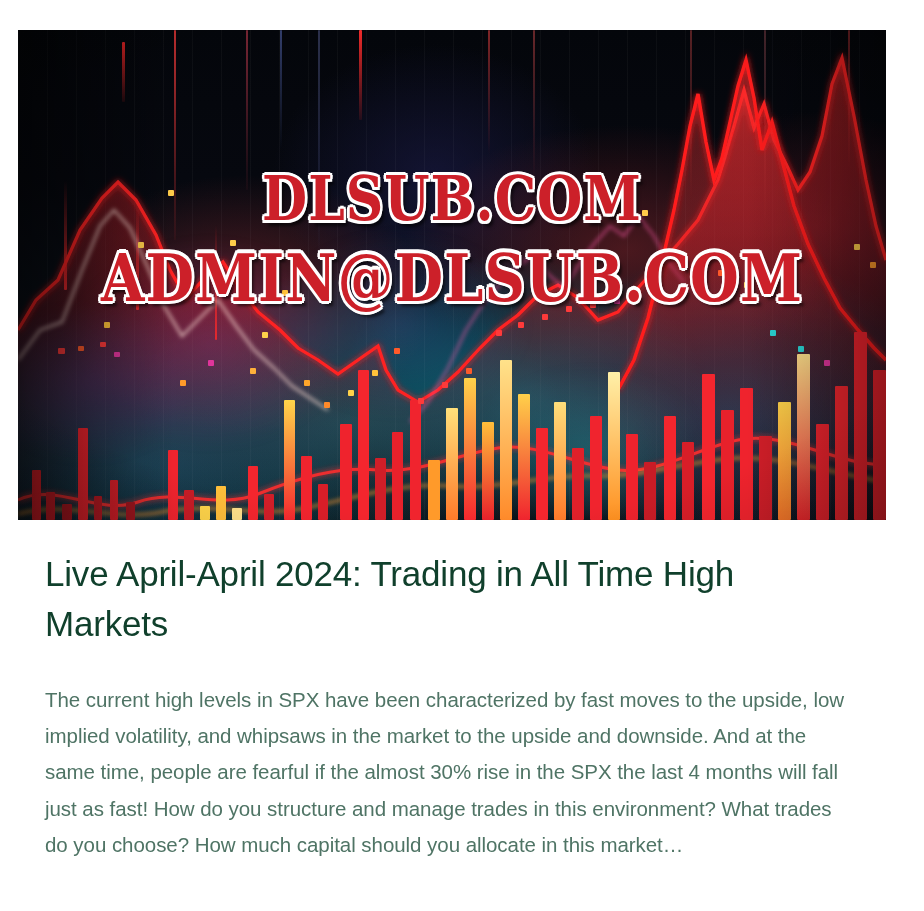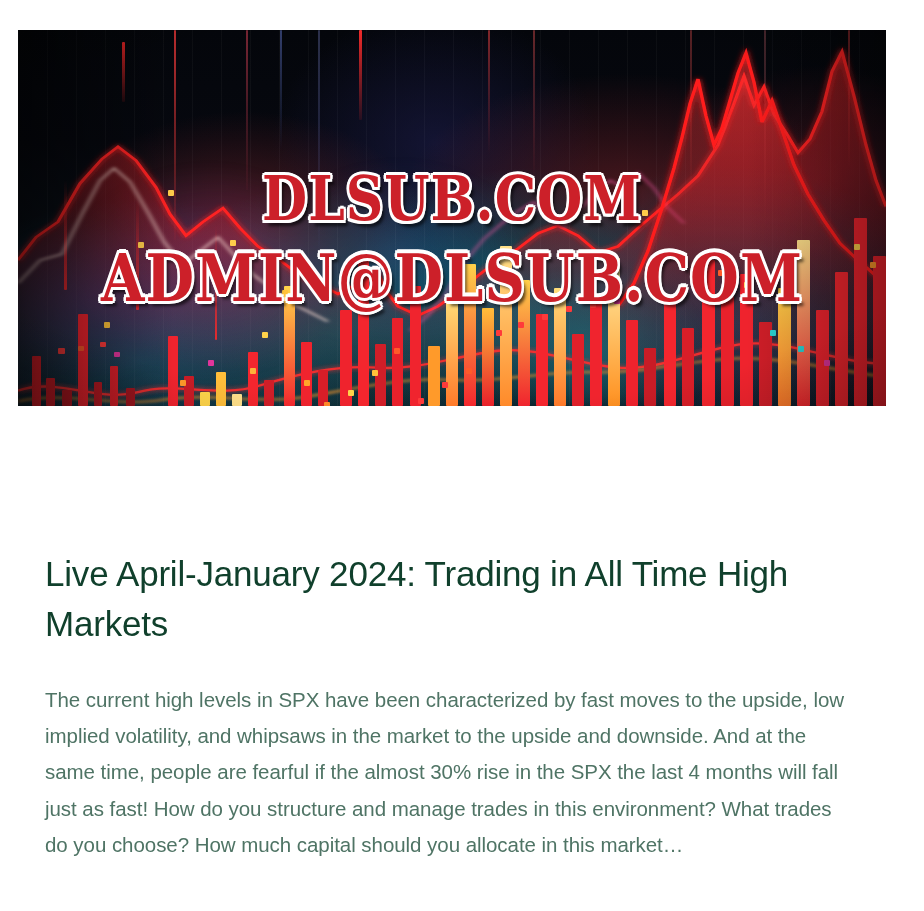--- a/index.html
+++ b/index.html
@@ -21,21 +21,21 @@
     height: 911px;
     background: #ffffff;
   }
 
   
   .hero {
     position: absolute;
     left: 18px;
     top: 30px;
     width: 868px;
-    height: 376px;
+    height: 490px;
     overflow: hidden;
     background: #fde047;
   }
   .hero-art {
     position: absolute;
     inset: 0;
     overflow: hidden;
   }
 
   
@@ -367,17 +367,17 @@
 
       <div class="layer-vignette"></div>
     </div>
 
     <div class="watermark">
       <div class="wm-line wm-line-1">DLSUB.COM</div>
       <div class="wm-line wm-line-2">ADMIN@DLSUB.COM</div>
     </div>
   </div>
 
-  <h1 class="post-title">Live April-January 2024: Trading in All Time High Markets</h1>
+  <h1 class="post-title">Live April-April 2024: Trading in All Time High Markets</h1>
 
   <p class="post-excerpt">The current high levels in SPX have been characterized by fast moves to the upside, low implied volatility, and whipsaws in the market to the upside and downside. And at the same time, people are fearful if the almost 30% rise in the SPX the last 4 months will fall just as fast! How do you structure and manage trades in this environment? What trades do you choose? How much capital should you allocate in this market…</p>
 
 </div>
 
 </body></html>

